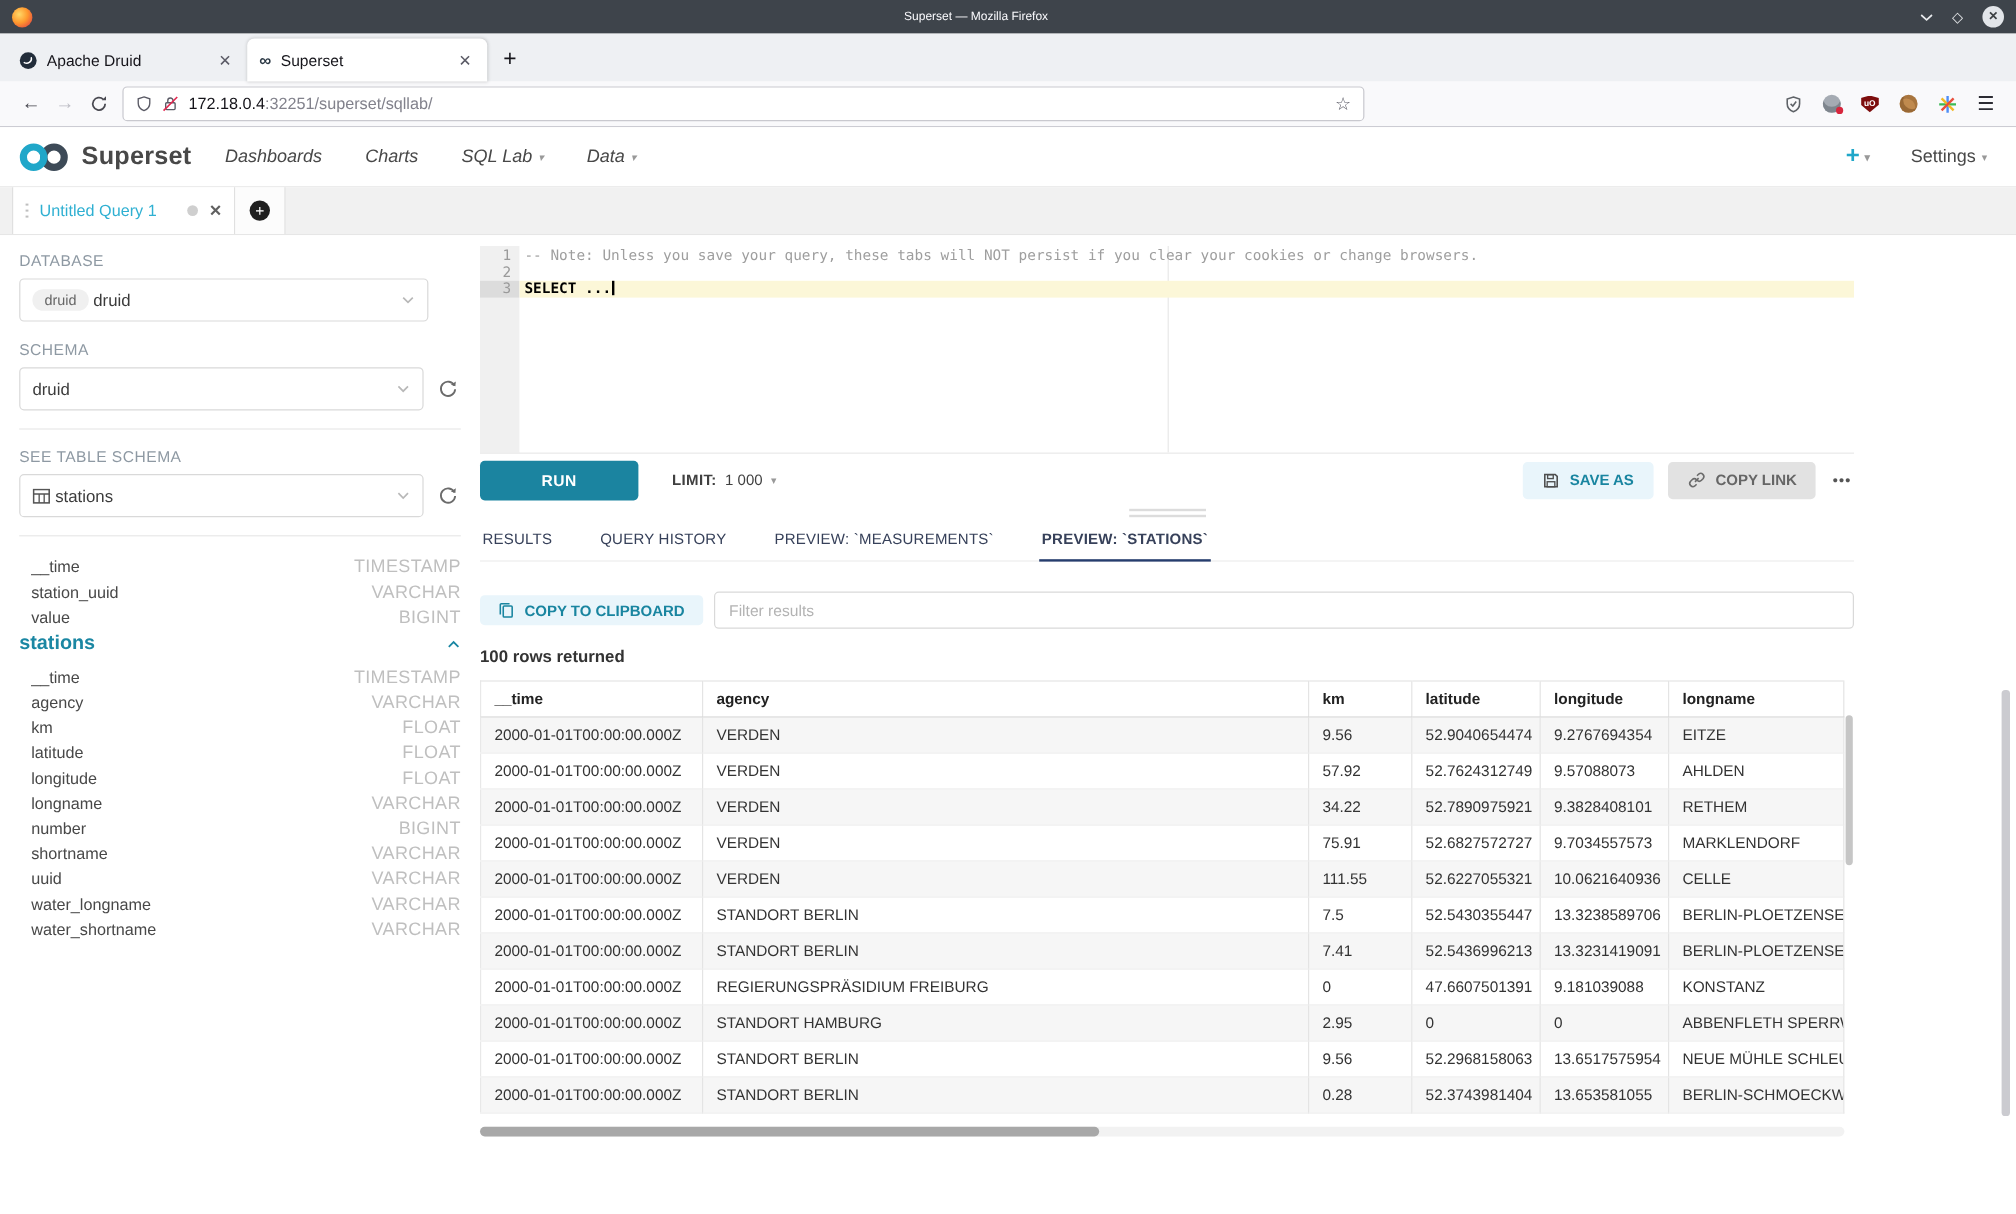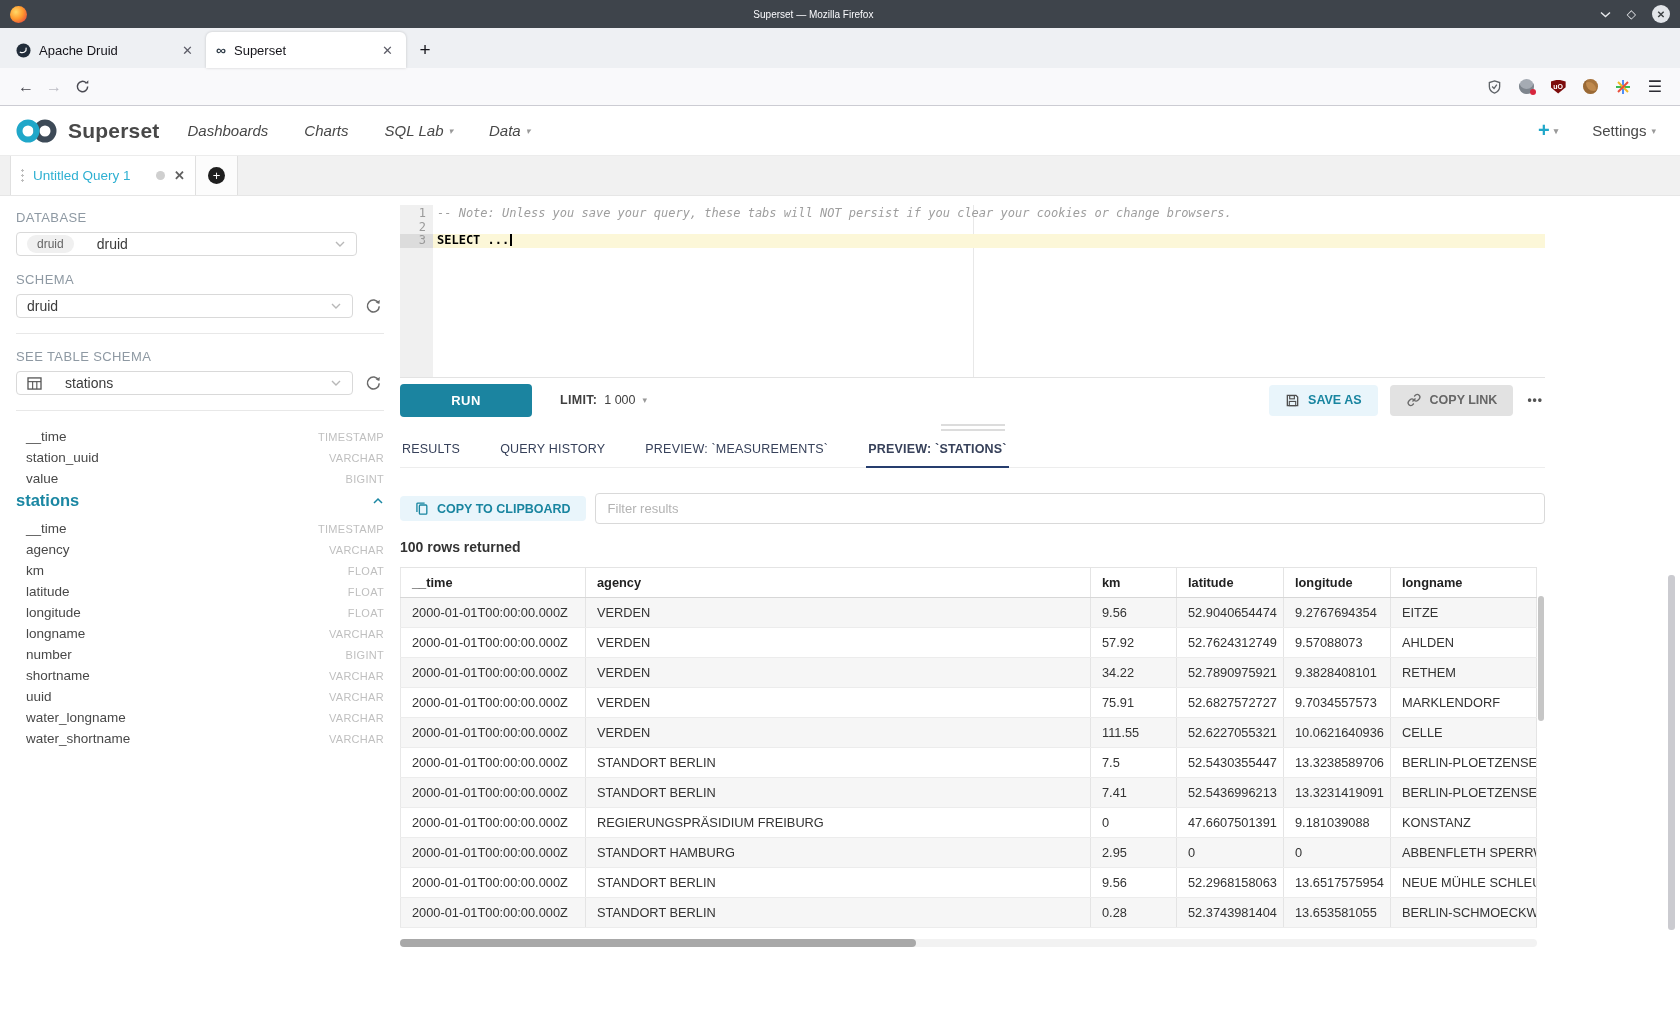--- a/index.html
+++ b/index.html
@@ -74,43 +74,43 @@
     display:flex; align-items:center; justify-content:center; line-height:1; }
 
   
   .content { display:flex; height:816px; background:#fff; }
   .sidebar { width:400px; padding:14px 16px 0 16px; }
   .main { width:1145px; padding-top:9px; }
 
   
   .side-label { font-size:13px; color:#8e99a3; letter-spacing:.4px; margin-bottom:7px; }
   .side-row { display:flex; align-items:center; gap:9px; }
-  .select { width:341px; height:24px; border:1px solid #d9d9d9; border-radius:4px; background:#fff;
-    display:flex; align-items:center; padding:0 10px; gap:23px; font-size:14px; color:#3b3b3b; }
+  .select { width:341px; height:36px; border:1px solid #d9d9d9; border-radius:4px; background:#fff;
+    display:flex; align-items:center; padding:0 10px; gap:4px; font-size:14px; color:#3b3b3b; }
   .select .grow { flex:1; }
   .badge { background:#f0f0f0; border-radius:10px; padding:2px 10px; font-size:12px; color:#666; }
   .refresh { width:22px; height:22px; display:flex; align-items:center; justify-content:center; }
   .divider { border-top:1px solid #e8e8e8; margin:15px 0; }
   .mt16 { margin-top:16px; }
   .schema-head { display:flex; align-items:center; justify-content:space-between; margin:2px 0 8px 0; }
   .schema-title { color:#1b87a3; font-size:16.5px; font-weight:bold; }
   .col-row { display:flex; align-items:center; justify-content:space-between; height:21px; padding-left:10px; }
   .col-name { font-size:13.5px; color:#484848; }
-  .col-type { font-size:11px; color:#bfbfbf; letter-spacing:.3px;text-align:center; }
+  .col-type { font-size:15px; color:#bfbfbf; letter-spacing:.3px;text-align:center; }
 
   
   .editor { position:relative; display:flex; height:173px; border-bottom:1px solid #e3e3e3;
     font-family:"DejaVu Sans Mono", monospace; font-size:12px; }
   .gutter { width:33px; background:#f0f0f0; padding-top:2px; }
   .gl { height:13.5px; line-height:13.5px; text-align:right; padding-right:7px; color:#9a9a9a; }
   .gl.act { background:#dcdcdc; }
   .code-area { position:relative; flex:1; padding-top:2px; background:#fff; }
   .print-margin { position:absolute; left:540px; top:0; bottom:0; width:1px; background:#e8e8e8; }
   .cl { position:relative; height:13.5px; line-height:13.5px; padding-left:4px; white-space:pre; color:#000; }
-  .cl.comment { color:#9e9e9e; font-style:italic; }
+  .cl.comment { color:#9e9e9e; }
   .cl.code { font-weight:bold; }
   .cl.active-line { background:#fcf7d8; }
   .cursor { display:inline-block; width:2px; height:12px; background:#000; vertical-align:-2px; margin-left:1px; }
 
   
   .etoolbar { height:44px; display:flex; align-items:center; }
   .run-btn { width:132px; height:33px; background:#1b84a0; color:#fff; border:none; border-radius:4px;
     font-size:13px; font-weight:bold; letter-spacing:.4px; font-family:inherit; }
   .limit { display:flex; align-items:center; gap:7px; margin-left:28px; font-size:12.5px; color:#404040; }
   .limit .lbl { font-weight:bold; letter-spacing:.3px; }
@@ -195,20 +195,32 @@
 
   <div class="urlbar">
     <span class="navbtn back">←</span>
     <span class="navbtn fwd">→</span>
     <span class="navbtn">
       <svg width="15" height="15" viewBox="0 0 16 16">
           <path d="M13.5 8a5.5 5.5 0 1 1-1.7-3.95" fill="none" stroke="#4a4a52" stroke-width="1.6"></path>
           <path d="M14.2 1.2v3.6h-3.6z" fill="#4a4a52"></path>
         </svg>
     </span>
+    <div class="urlfield">
+      <svg width="14" height="15" viewBox="0 0 16 16">
+          <path d="M8 1.5l5.5 1.8v4.2c0 3.4-2.4 5.9-5.5 7-3.1-1.1-5.5-3.6-5.5-7V3.3z" fill="none" stroke="#5b5b66" stroke-width="1.3"></path>
+        </svg>
+      <svg width="14" height="15" viewBox="0 0 16 16">
+          <rect x="3.5" y="7" width="9" height="6.5" rx="1" fill="none" stroke="#5b5b66" stroke-width="1.3"></rect>
+          <path d="M5.5 7V5a2.5 2.5 0 0 1 5 0v2" fill="none" stroke="#5b5b66" stroke-width="1.3"></path>
+          <line x1="1.5" y1="14.5" x2="14.5" y2="1.5" stroke="#e22850" stroke-width="1.5"></line>
+        </svg>
+      <span class="urltext"><span class="urlhost">172.18.0.4</span><span class="urlrest">:32251/superset/sqllab/</span></span>
+      <span class="star">☆</span>
+    </div>
     <span class="extspacer"></span>
     <div class="exticons">
       <svg width="15" height="16" viewBox="0 0 16 16">
           <path d="M8 1.5l5.5 1.8v4.2c0 3.4-2.4 5.9-5.5 7-3.1-1.1-5.5-3.6-5.5-7V3.3z" fill="none" stroke="#5f6368" stroke-width="1.4"></path>
           <polyline points="5.5,7.5 7.5,9.5 10.5,5.5" fill="none" stroke="#5f6368" stroke-width="1.4"></polyline>
         </svg>
       <span class="mask"></span>
       <span class="ublock">uO</span>
       <span class="cookie"></span>
       <svg width="16" height="16" viewBox="0 0 16 16">

